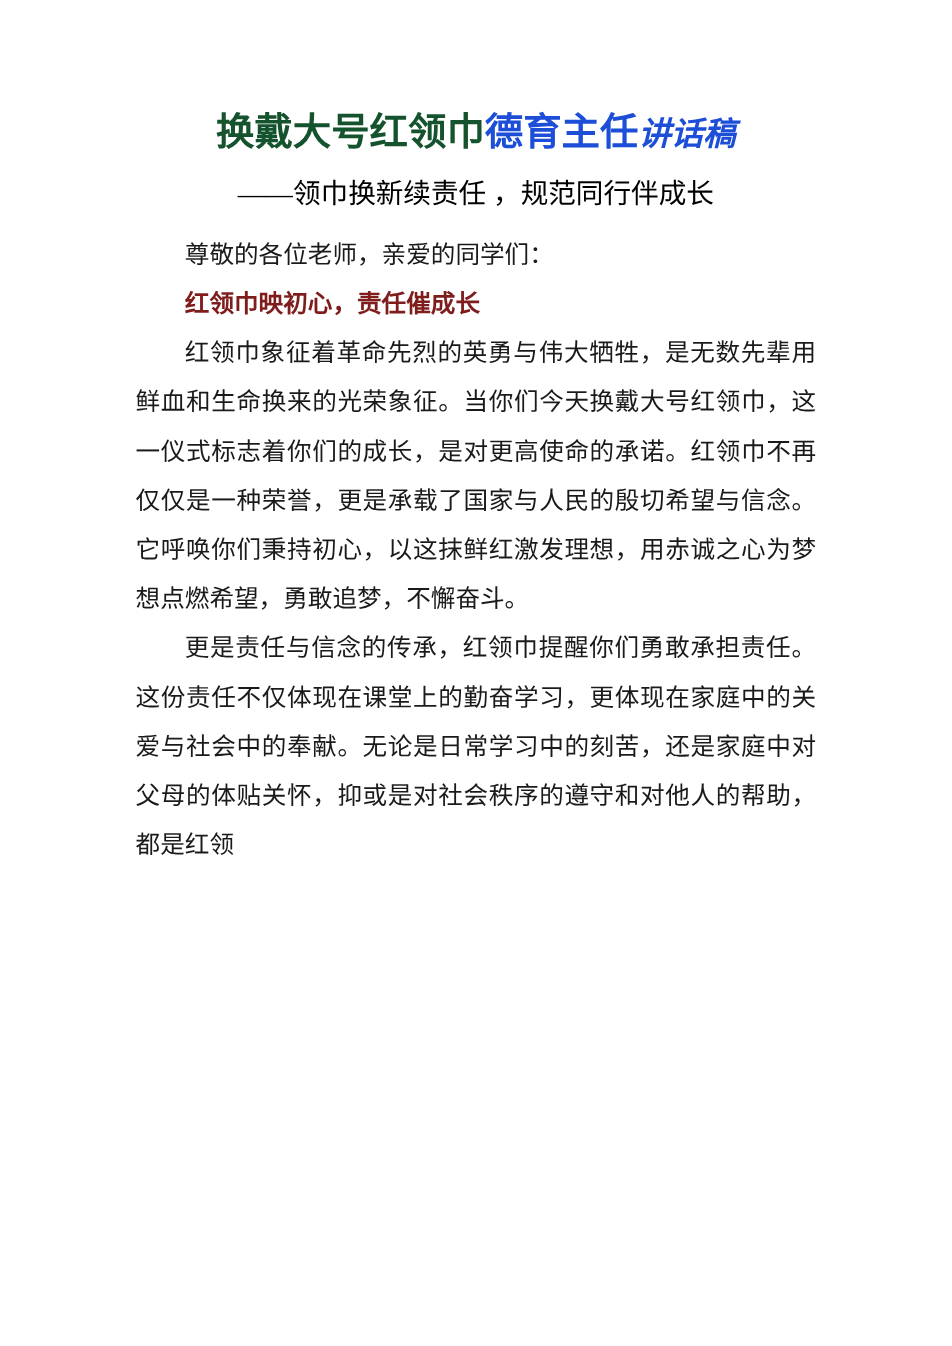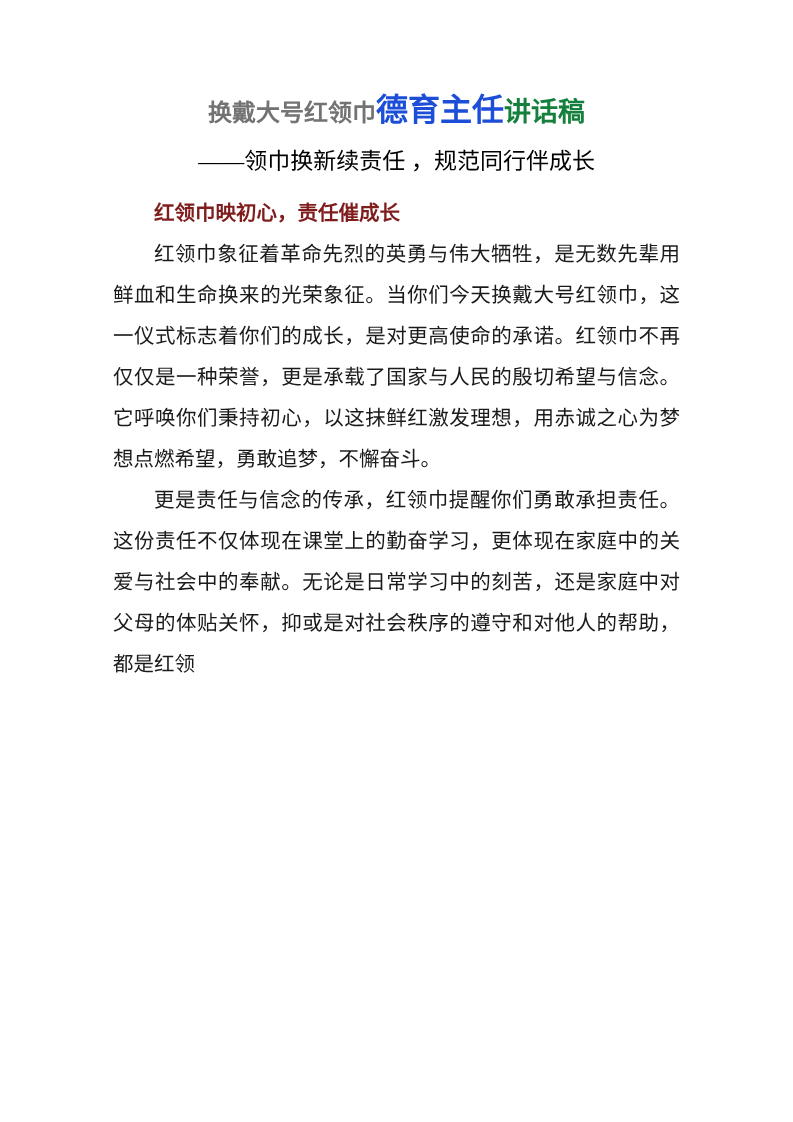--- a/index.html
+++ b/index.html
@@ -31,38 +31,39 @@
     margin: 0;
     padding-top: 92px;
     text-align: center;
     line-height: 1.15;
     white-space: nowrap;
     font-family: "Liberation Serif", "DejaVu Serif", serif;
     font-weight: bold;
   }
 
   .title-seg-black {
-    color: #737373;
-    font-size: 24px;
+    color: #14532d;
+    font-size: 32px;
     letter-spacing: 0px;
     vertical-align: baseline;
   }
 
   .title-seg-red-lg {
     color: #1d4ed8;
     font-size: 32px;
     letter-spacing: 0px;
     vertical-align: baseline;
   }
 
   .title-seg-red-sm {
-    color: #15803d;
+    color: #1d4ed8;
     font-size: 27px;
     letter-spacing: 0px;
     vertical-align: baseline;
+    font-style: italic;
   }
 
   .doc-subtitle {
     margin: 0;
     padding-top: 18px;
     text-align: center;
     color: #000000;
     font-size: 23px;
     font-weight: normal;
     line-height: 1.3;
@@ -111,20 +112,21 @@
 
 <div class="page">
   <div class="content">
 
     <h1 class="doc-title"><span class="title-seg-black">换戴大号红领巾</span><span class="title-seg-red-lg">德育主任</span><span class="title-seg-red-sm">讲话稿</span></h1>
 
     <h2 class="doc-subtitle">——领巾换新续责任 ，规范同行伴成长</h2>
 
     <div class="body-block">
 
+      <p class="greeting">尊敬的各位老师，亲爱的同学们：</p>
 
 
       <p class="sub-head">红领巾映初心，责任催成长</p>
 
       <p class="para">红领巾象征着革命先烈的英勇与伟大牺牲，是无数先辈用鲜血和生命换来的光荣象征。当你们今天换戴大号红领巾，这一仪式标志着你们的成长，是对更高使命的承诺。红领巾不再仅仅是一种荣誉，更是承载了国家与人民的殷切希望与信念。它呼唤你们秉持初心，以这抹鲜红激发理想，用赤诚之心为梦想点燃希望，勇敢追梦，不懈奋斗。</p>
 
 
       <p class="para truncated">更是责任与信念的传承，红领巾提醒你们勇敢承担责任。这份责任不仅体现在课堂上的勤奋学习，更体现在家庭中的关爱与社会中的奉献。无论是日常学习中的刻苦，还是家庭中对父母的体贴关怀，抑或是对社会秩序的遵守和对他人的帮助，都是红领</p>
 
     </div>

